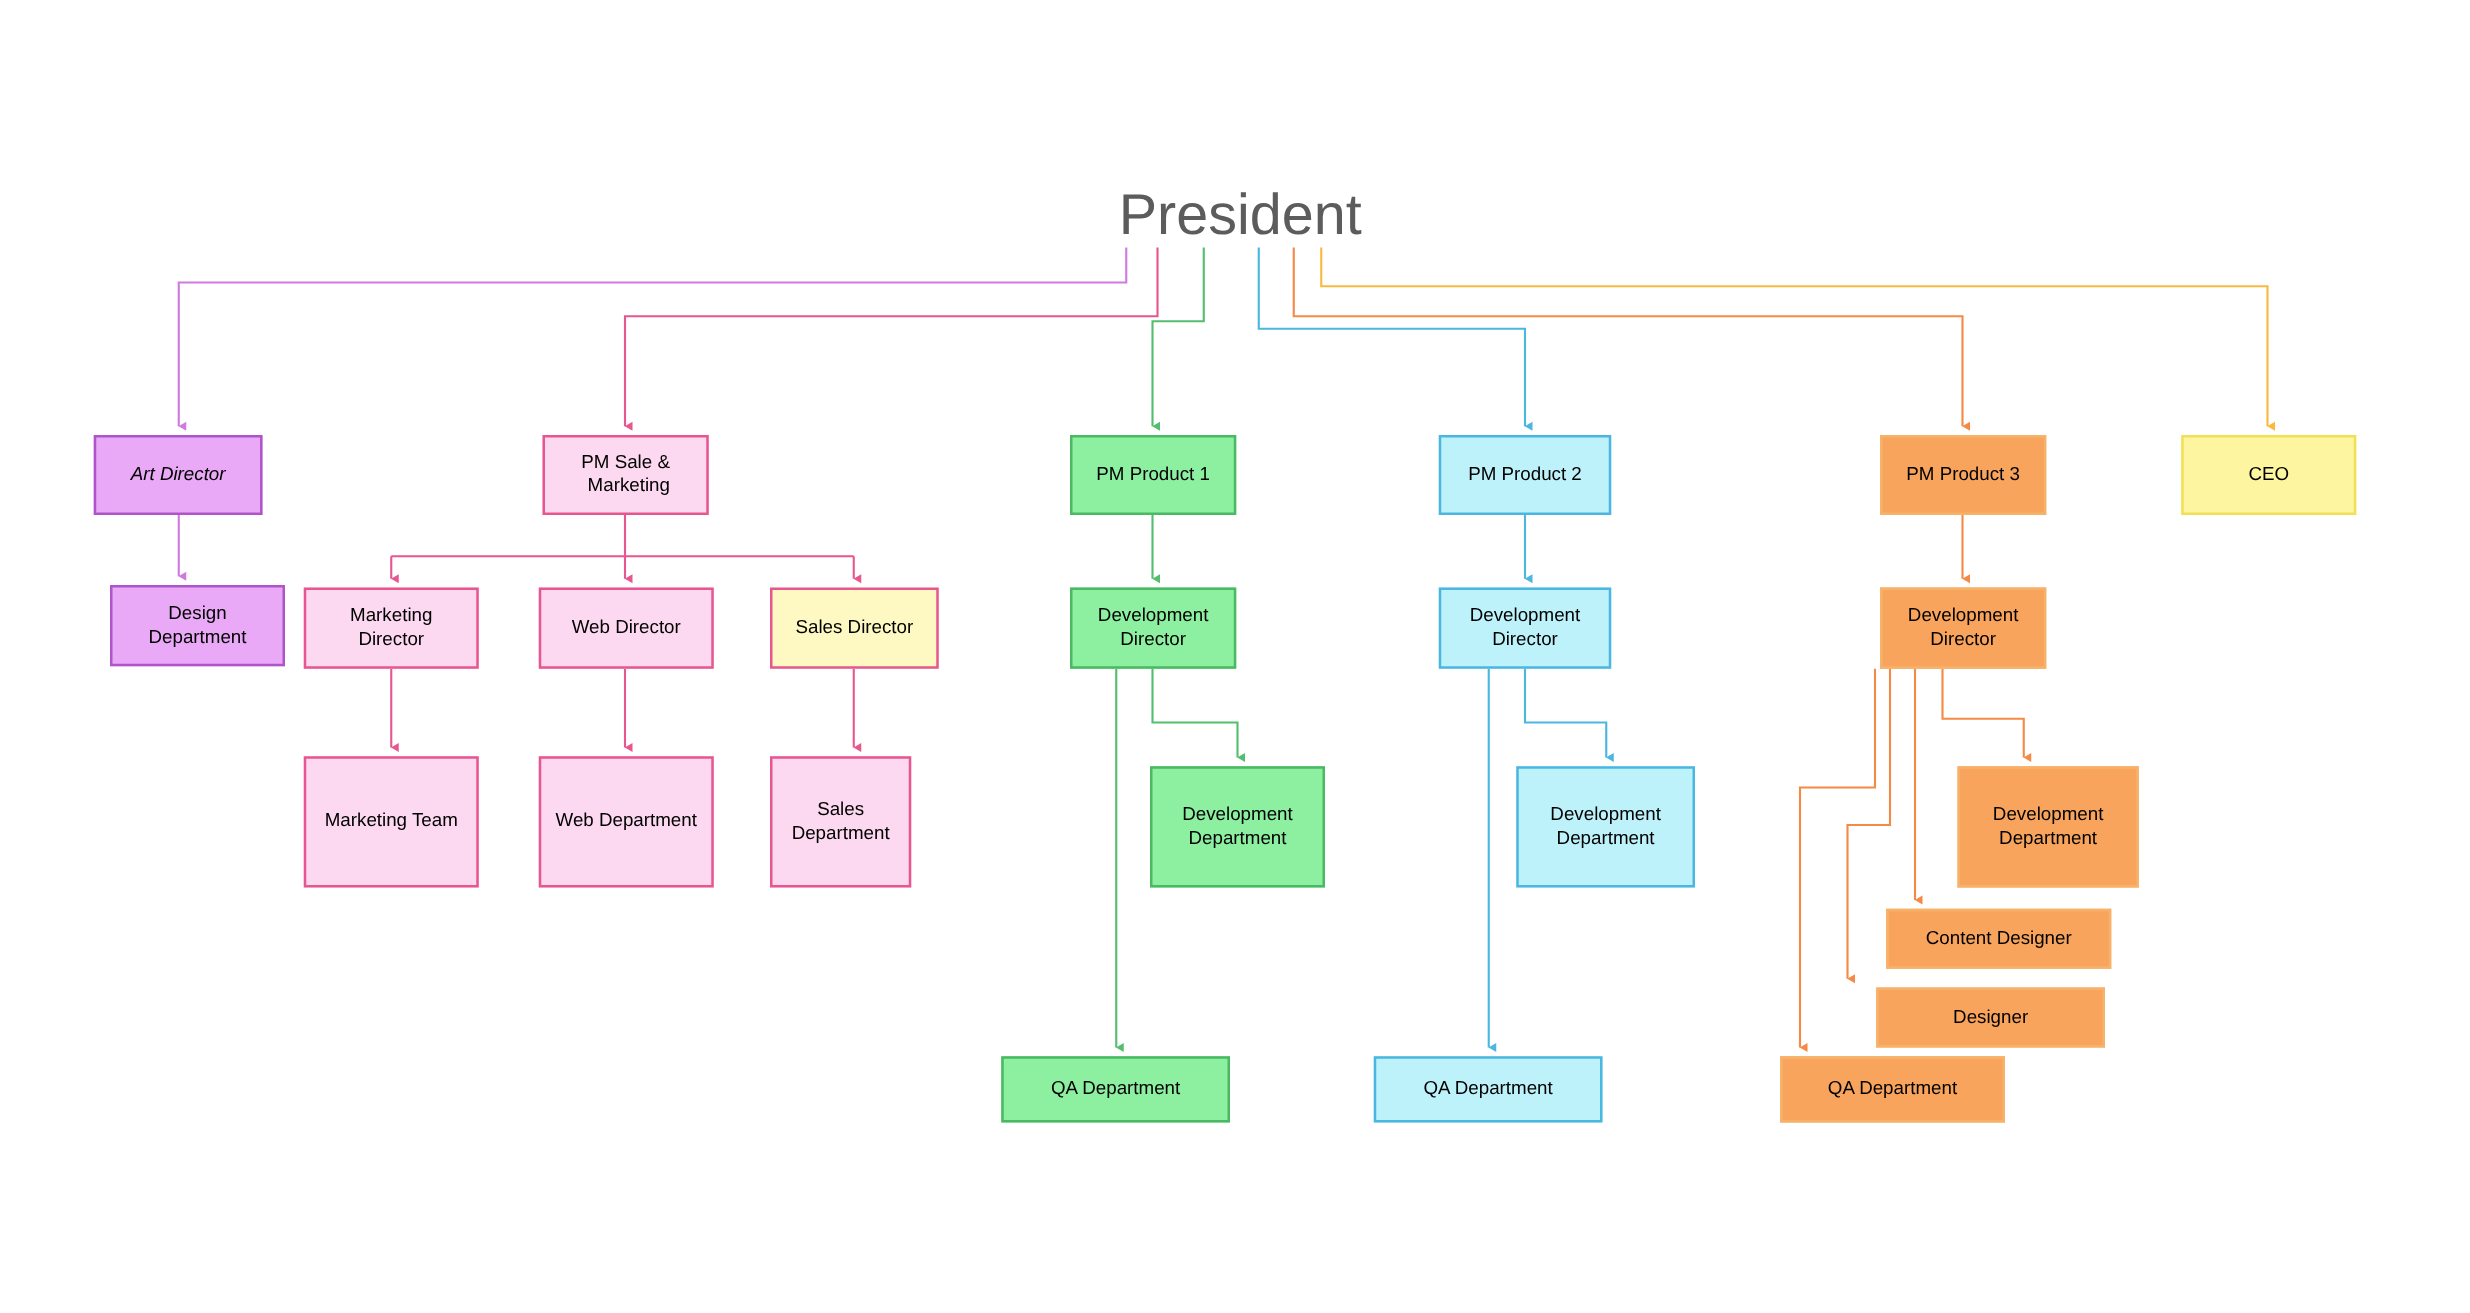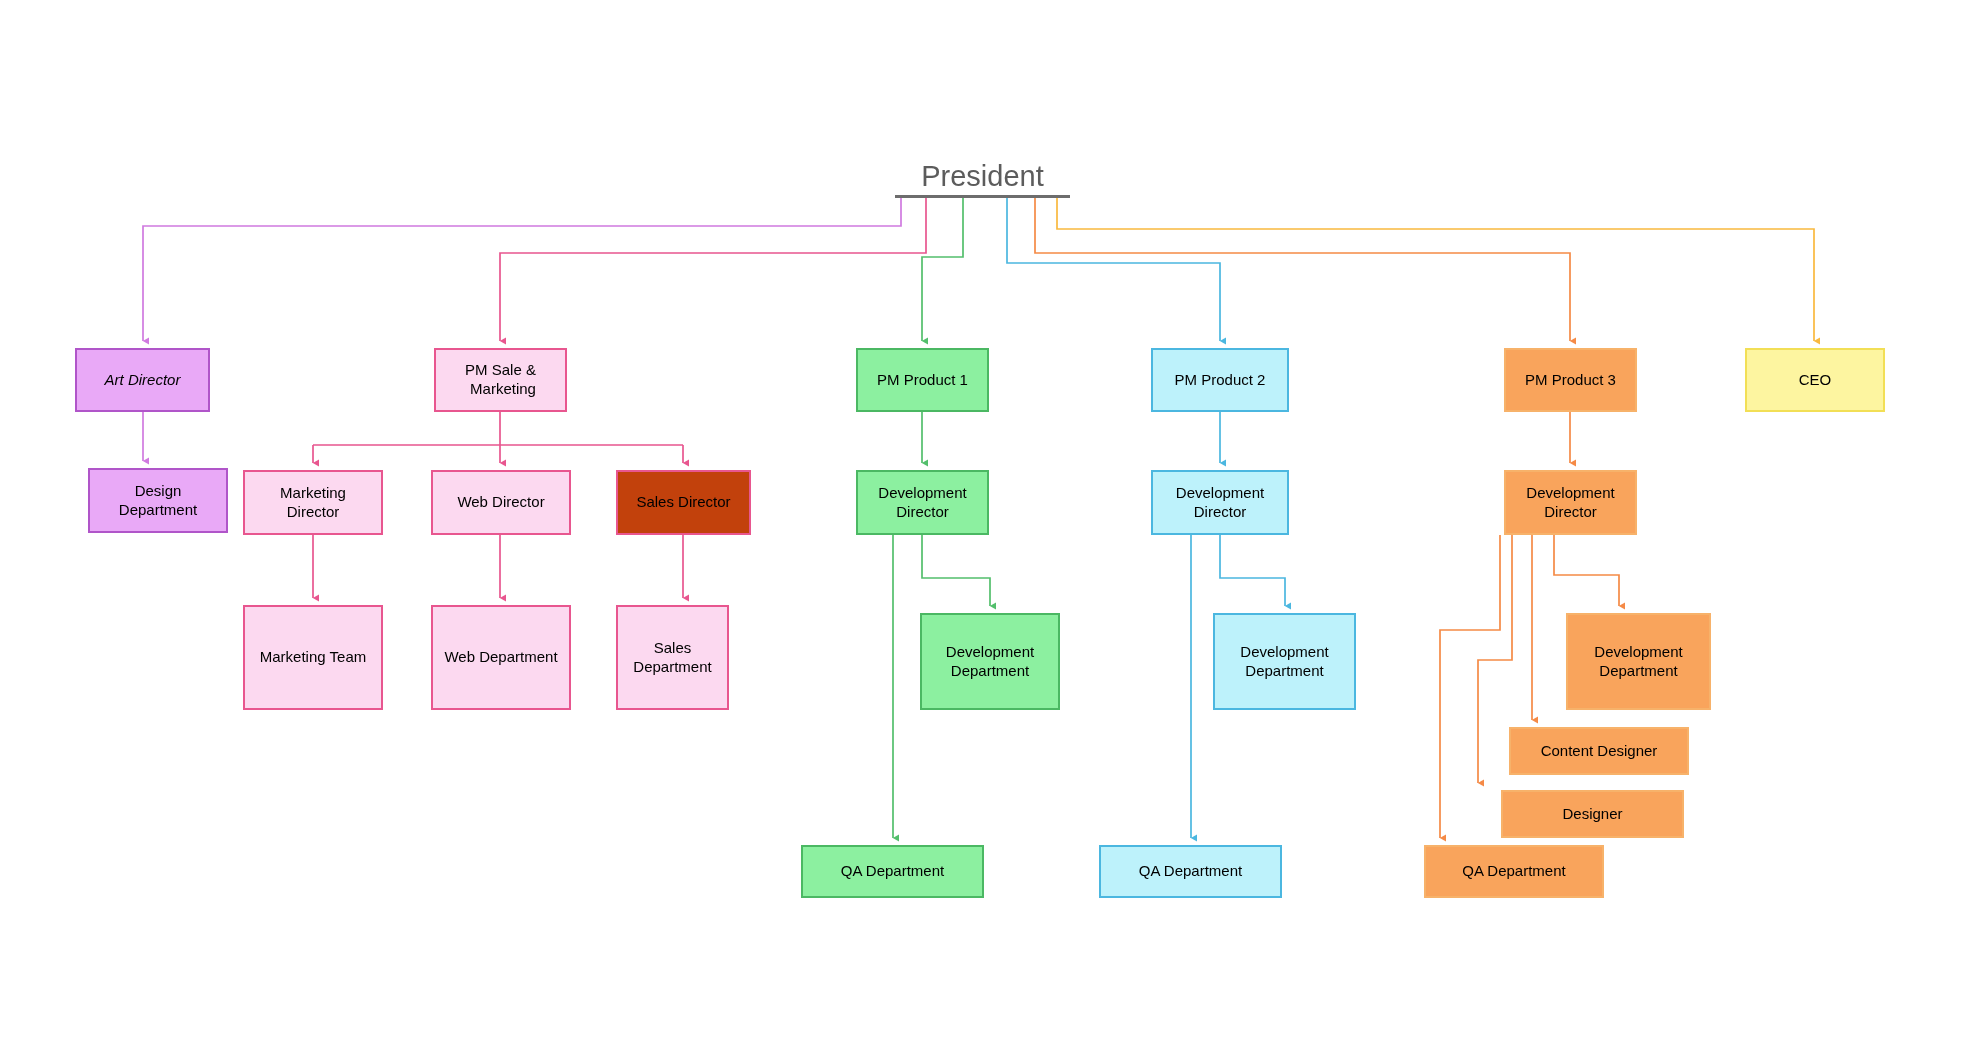--- a/index.html
+++ b/index.html
@@ -47,21 +47,21 @@
   
   #root-node {
     position: absolute;
     z-index: 3;
     display: flex;
     flex-direction: column;
     align-items: stretch;
     justify-content: flex-end;
   }
   #root-title {
-    font-size: 29px;
+    font-size: 46px;
     color: #5c5c5c;
     text-align: center;
     font-family: "Liberation Sans", sans-serif;
     line-height: 1.0;
     padding-bottom: 4px;
   }
   #root-underline {
     height: 3px;
     width: 100%;
     background: #6d6d6d;
@@ -151,21 +151,21 @@
     <span class="node-label">PM Sale &amp;
 Marketing</span>
   </div>
   <div class="node" style="left:243px; top:470px; width:140px; height:65px; background:#fcd9f0; border-color:#e8568f;">
     <span class="node-label">Marketing
 Director</span>
   </div>
   <div class="node" style="left:431px; top:470px; width:140px; height:65px; background:#fcd9f0; border-color:#e8568f;">
     <span class="node-label">Web Director</span>
   </div>
-  <div class="node" style="left:616px; top:470px; width:135px; height:65px; background:#c2410c; border-color:#e8568f;justify-content:center;">
+  <div class="node" style="left:616px; top:470px; width:135px; height:65px; background:#fef9c3; border-color:#e8568f;justify-content:center;">
     <span class="node-label">Sales Director</span>
   </div>
   <div class="node" style="left:243px; top:605px; width:140px; height:105px; background:#fcd9f0; border-color:#e8568f;">
     <span class="node-label">Marketing Team</span>
   </div>
   <div class="node" style="left:431px; top:605px; width:140px; height:105px; background:#fcd9f0; border-color:#e8568f;">
     <span class="node-label">Web Department</span>
   </div>
   <div class="node" style="left:616px; top:605px; width:113px; height:105px; background:#fcd9f0; border-color:#e8568f;">
     <span class="node-label">Sales Department</span>

